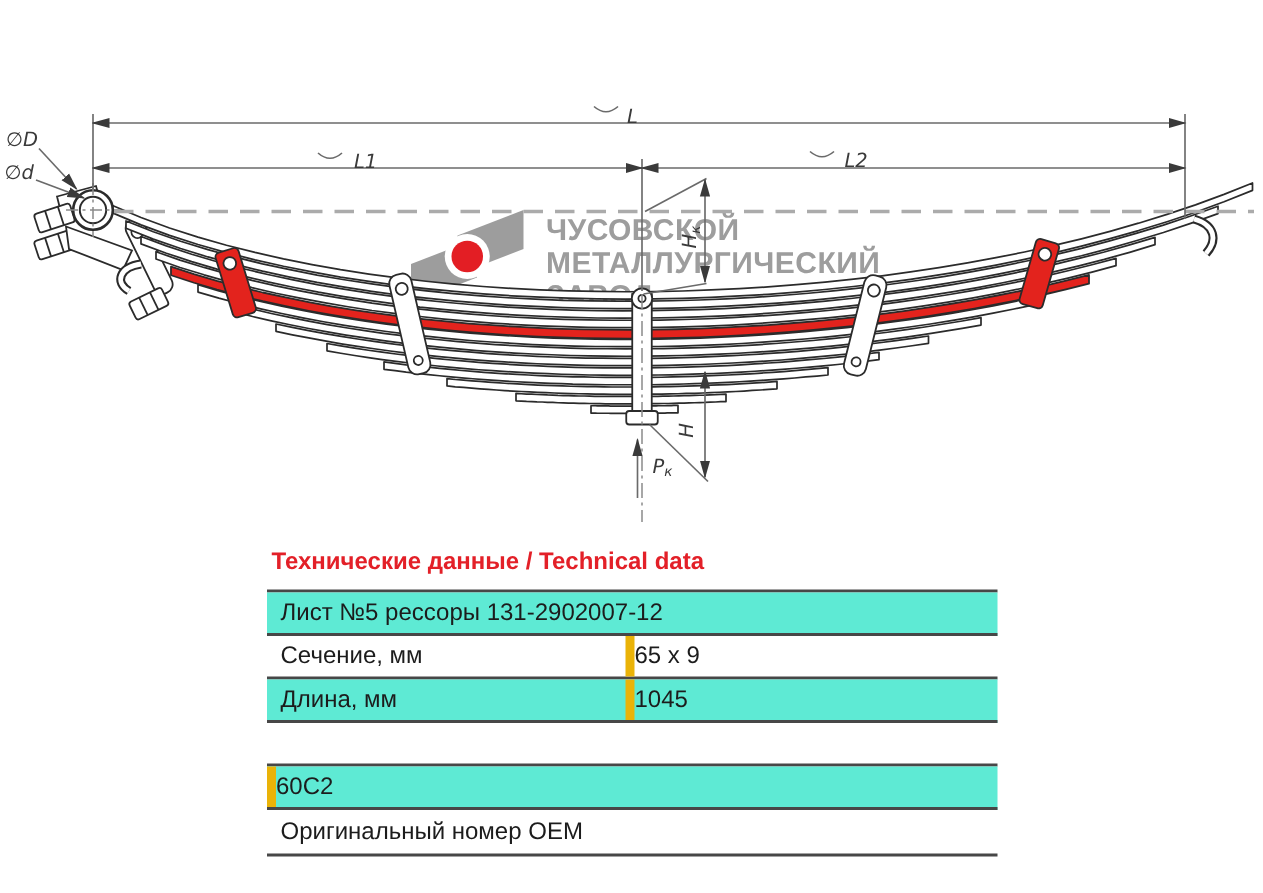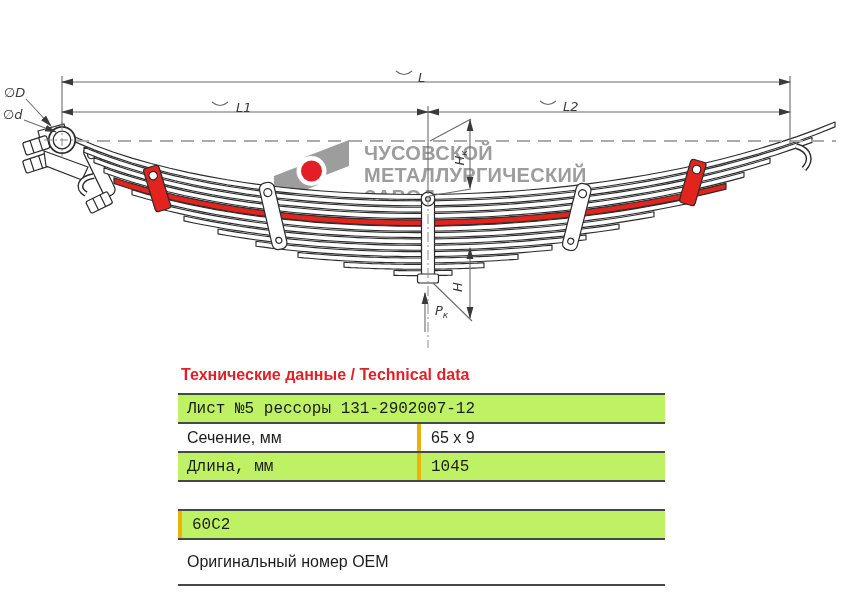--- a/index.html
+++ b/index.html
@@ -9,25 +9,25 @@
   
   .dim{font-family:"DejaVu Sans",sans-serif;font-style:italic;font-size:13px;fill:#3a3a3a;}
   .dim-sub{font-size:9px;}
   .logo-t{font-family:"Liberation Sans",sans-serif;font-weight:bold;font-size:20px;
           fill:#9d9d9d;letter-spacing:0.3px;}
   
   .tech-block{position:absolute;left:178px;top:366px;width:487px;}
   .tech-title{font-size:16px;font-weight:bold;color:#e32028;margin:0 0 9px 3px;}
   .tbl{border-top:2px solid #474747;width:487px;color:#1c1c1c;font-size:16px;}
   .trow{display:flex;align-items:stretch;height:29px;border-bottom:2px solid #474747;box-sizing:border-box;}
-  .trow.last{height:46px;}
-  .trow.gray{background:#bef264;font-family:Liberation Mono, monospace;}
+  .trow.last{height:31px;}
+  .trow.gray{background:#5eead4;}
   .cell{display:flex;align-items:center;box-sizing:border-box;}
   .c1{width:239px;padding-left:9px;}
-  .c2{flex:1;border-left:4px solid #eab308;padding-left:10px;}
+  .c2{flex:1;border-left:6px solid #eab308;}
   .cfull{width:100%;padding-left:9px;}
 </style>
 </head>
 <body>
 
 <div class="stage">
 
 <svg width="842" height="595" viewBox="0 0 842 595">
   <defs>
     <marker id="arr" viewBox="0 0 12 8" refX="11" refY="4" markerWidth="12" markerHeight="8" orient="auto-start-reverse" markerUnits="userSpaceOnUse">

